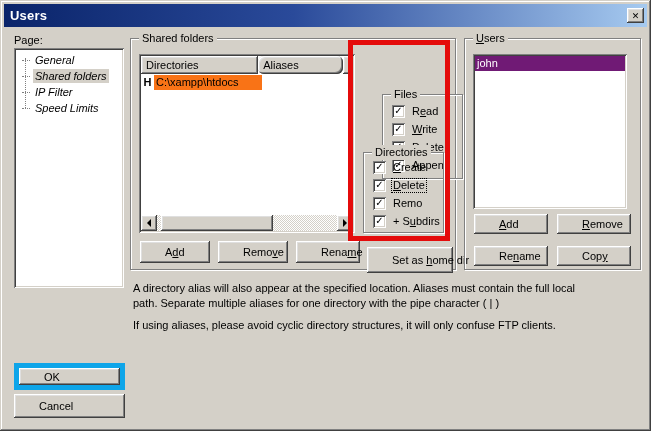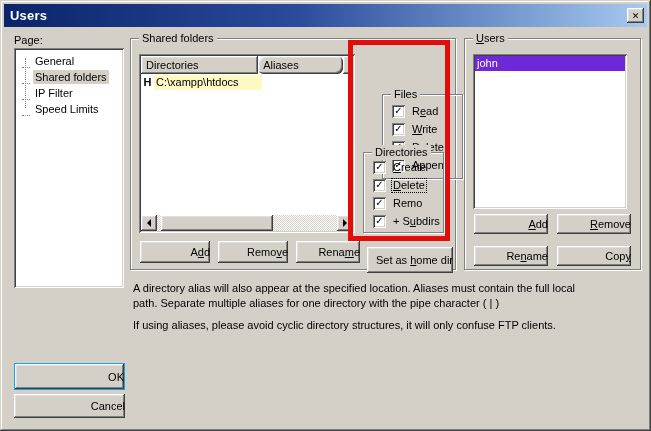--- a/index.html
+++ b/index.html
@@ -39,64 +39,64 @@
   .sunken {
     background: #fff;
     box-shadow: inset 1px 1px 0 #808080, inset -1px -1px 0 #ffffff,
                 inset 2px 2px 0 #404040, inset -2px -2px 0 #d4d0c8;
   }
   .btn {
     position: absolute;
     background: #d4d0c8;
     box-shadow: inset -1px -1px 0 #404040, inset 1px 1px 0 #ffffff,
                 inset -2px -2px 0 #808080, inset 2px 2px 0 #dfdfdf;
-    display: flex; align-items: center; justify-content: flex-end;
-    font-size: 11px; cursor: default; white-space: nowrap;
-  }
-  .btn.default { border: 1px solid #0ea5e9; }
+    display: flex; align-items: center; justify-content: flex-start;
+    font-size: 11px; cursor: default; white-space: nowrap; padding-left: 25px;
+  }
+  .btn.default { border: 5px solid #0ea5e9; }
   .groupbox {
     position: absolute;
     border: 1px solid #808080;
     box-shadow: 1px 1px 0 #ffffff, inset 1px 1px 0 #ffffff;
   }
   .groupbox > .glabel {
     position: absolute; top: -8px; left: 8px;
     background: #d4d0c8; padding: 1px 3px; font-size: 11px; line-height: 13px;
   }
   u { text-decoration: underline; }
   
   .page-label { position: absolute; left: 14px; top: 34px; }
   .tree {
     position: absolute; left: 14px; top: 48px; width: 110px; height: 240px;
     padding: 4px 4px 0 4px;
   }
   .tree::before {
     content: ""; position: absolute; left: 11px; top: 10px; height: 50px;
     border-left: 1px dotted #808080;
   }
-  .tree-item { position: relative; height: 16px; display: flex; align-items: flex-end; }
+  .tree-item { position: relative; height: 16px; display: flex; align-items: center; font-style: italic; }
   .tree-stub { width: 8px; border-top: 1px dotted #808080; margin: 0 3px 0 4px; flex: none; }
   .tree-item .tlabel { padding: 0 2px; line-height: 14px; }
   .tree-item.selected .tlabel { background: #d4d0c8; }
   
   .listview {
     position: absolute; left: 8px; top: 15px; width: 216px; height: 179px;
     padding: 2px;
   }
   .lv-header { display: flex; height: 18px; }
   .lv-h {
     background: #d4d0c8; height: 18px;
     box-shadow: inset -1px -1px 0 #404040, inset 1px 1px 0 #ffffff,
                 inset -2px -2px 0 #808080, inset 2px 2px 0 #dfdfdf;
     display: flex; align-items: center; padding: 0 5px;
   }
   .lv-h.c1 { width: 122px; } .lv-h.c2 { width: 88px; border-radius: 6px; } .lv-h.fill { flex: 1; }
   .lv-row { display: flex; height: 16px; align-items: center; }
   .lv-flag { font-weight: bold; width: 13px; text-align: center; flex: none; }
-  .lv-dir { background: #fef9c3; width: 108px; padding: 1px 2px; line-height: 13px; flex: none; }
+  .lv-dir { background: #f97316; width: 108px; padding: 1px 2px; line-height: 13px; flex: none; }
   .hscroll {
     position: absolute; left: 2px; right: 2px; bottom: 2px; height: 16px;
     background: repeating-conic-gradient(#ffffff 0% 25%, #d4d0c8 0% 50%) 0 0 / 2px 2px;
   }
   .sb-btn {
     position: absolute; top: 0; width: 16px; height: 16px;
     background: #d4d0c8;
     box-shadow: inset -1px -1px 0 #404040, inset 1px 1px 0 #ffffff,
                 inset -2px -2px 0 #808080, inset 2px 2px 0 #dfdfdf;
     display: flex; align-items: center; justify-content: center;
@@ -117,21 +117,21 @@
     box-shadow: inset 1px 1px 0 #808080, inset -1px -1px 0 #ffffff,
                 inset 2px 2px 0 #404040, inset -2px -2px 0 #d4d0c8;
     display: flex; align-items: center; justify-content: center;
     font-size: 10px; font-weight: bold; line-height: 10px;
   }
   .cb-label { margin-left: 6px; padding: 0 1px; line-height: 13px; white-space: nowrap; }
   .cb-label.focused { outline: 1px dotted #000; }
   
   .userlist { position: absolute; left: 8px; top: 15px; width: 154px; height: 155px; padding: 2px; }
   .user-row { height: 15px; line-height: 15px; padding-left: 2px; }
-  .user-row.selected { background: #6d28d9; color: #fff; }
+  .user-row.selected { background: #701a75; color: #fff; }
   
   .red-box {
     position: absolute; left: 348px; top: 40px; width: 102px; height: 201px;
     border: 5px solid #e40b0b; pointer-events: none; z-index: 50;
   }
   
   .desc { position: absolute; left: 133px; top: 281px; width: 505px; line-height: 15px; }
   .desc .p2 { margin-top: 7px; }
 </style>
 </head>

